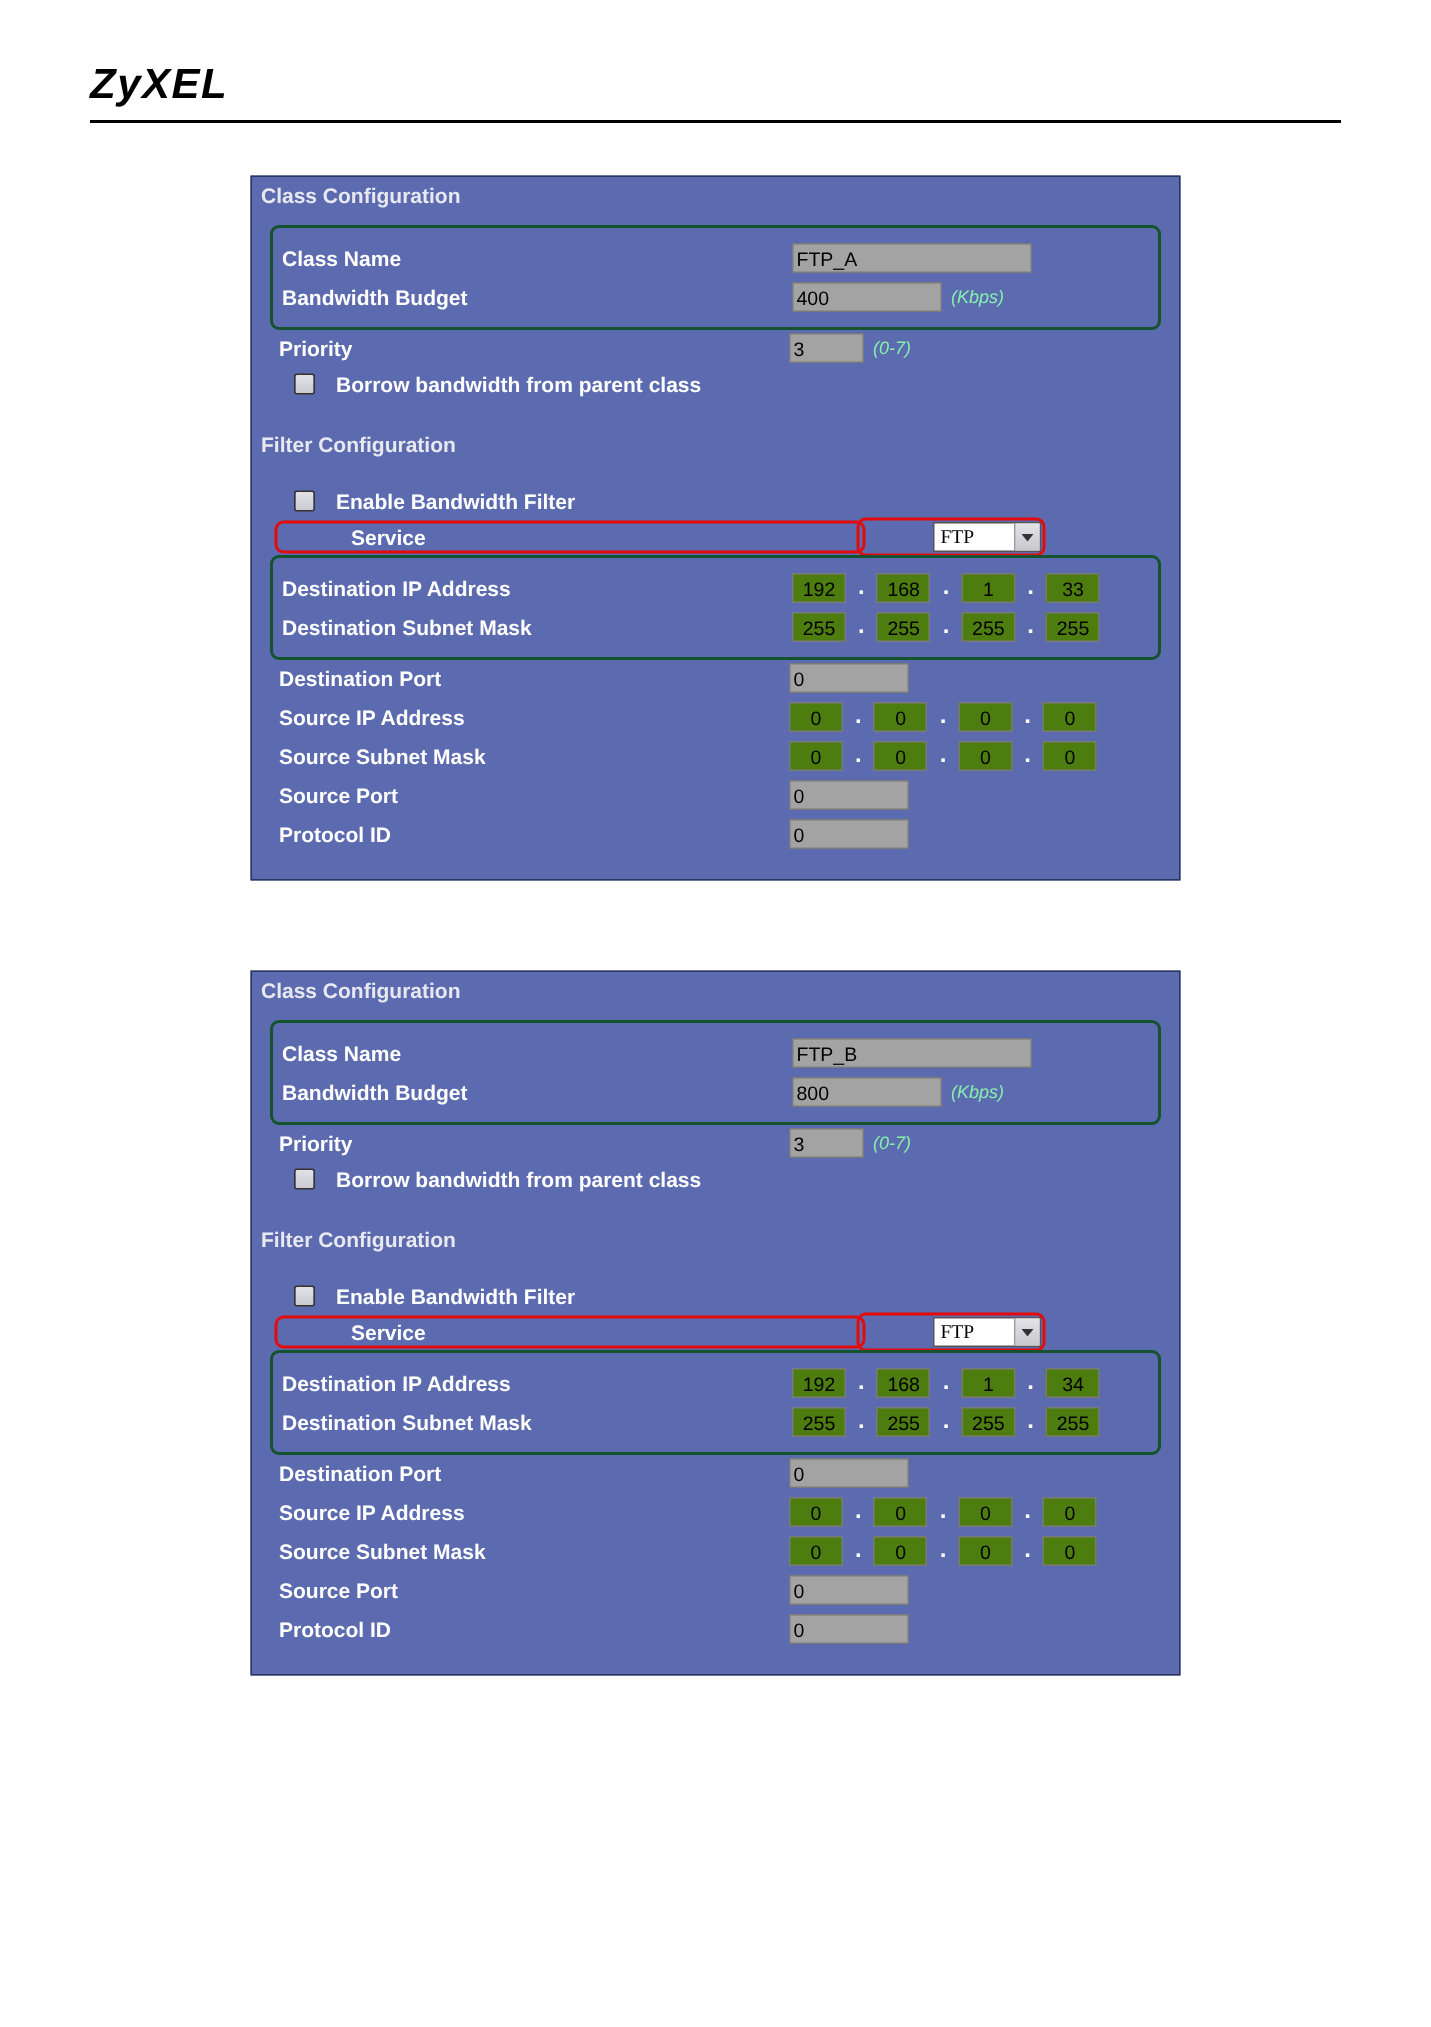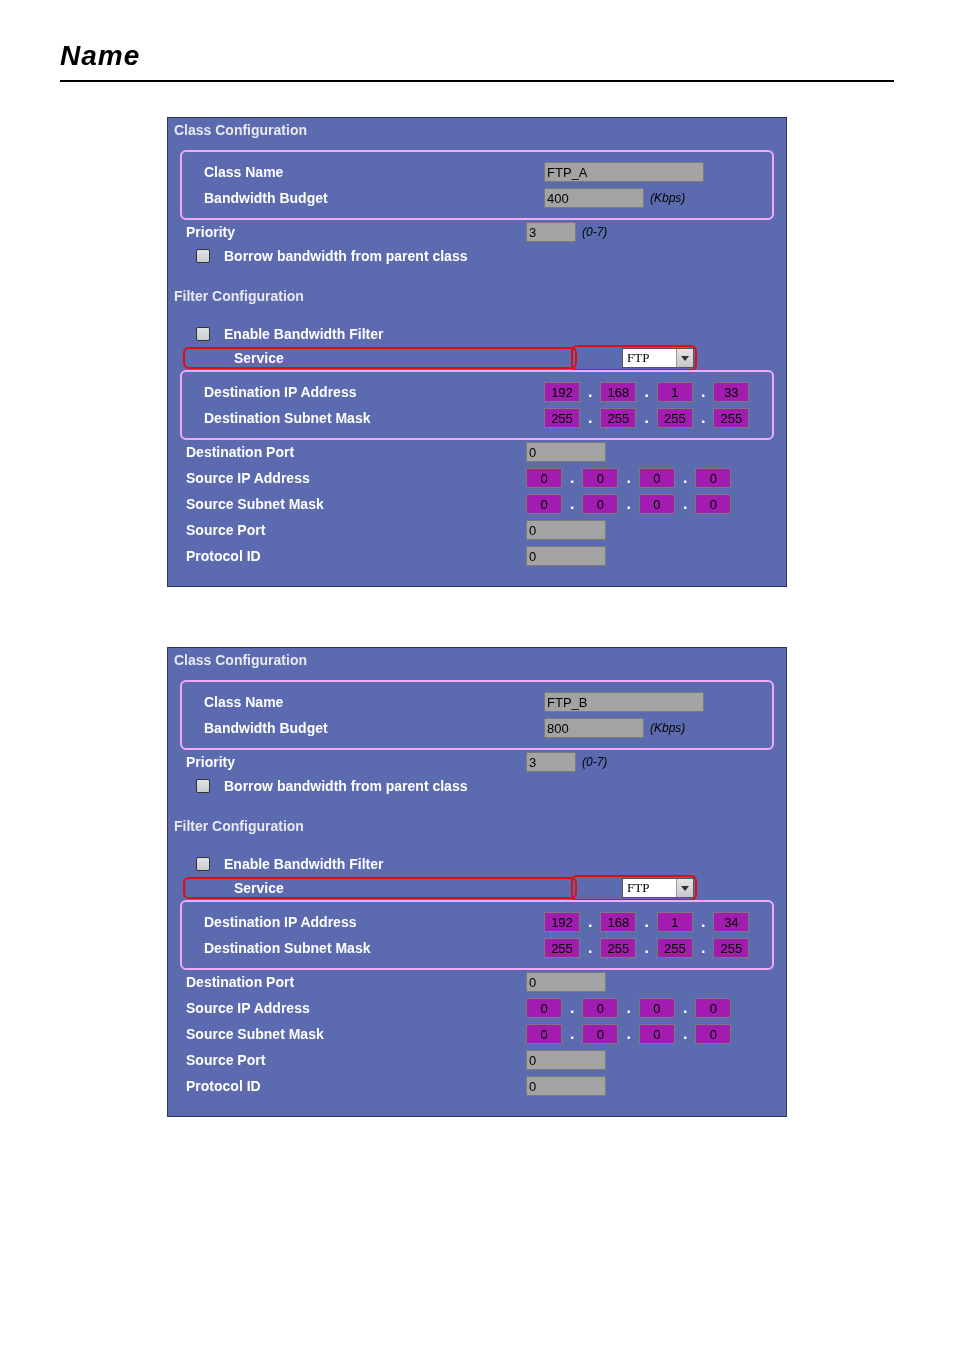--- a/index.html
+++ b/index.html
@@ -77,21 +77,21 @@
     padding: 1px 2px;
     border: 1px solid #7a7a7a;
     background: #a3a3a3;
     box-sizing: border-box;
   }
   .wname { width: 160px; }
   .wbw   { width: 100px; }
   .wpri  { width: 50px; }
   .wport { width: 80px; }
   .unit {
-    color: #000000;
+    color: #86efac;
     font-style: italic;
     font-size: 12px;
     margin-left: 6px;
   }
   .select {
     display: inline-flex;
     align-items: center;
     height: 20px;
     border: 1px solid #555;
     background: #fff;
@@ -118,21 +118,21 @@
     display: flex;
     align-items: center;
     gap: 8px;
   }
   .ipoct {
     width: 36px;
     height: 20px;
     text-align: center;
     font-size: 13px;
     border: 1px solid #7a7a7a;
-    background: #a21caf;
+    background: #4d7c0f;
     font-family: Arial, sans-serif;
     padding: 1px 0;
     box-sizing: border-box;
   }
   .ipdot {
     color: #fff;
     font-weight: bold;
   }
   .hl-red {
     position: relative;
@@ -141,31 +141,31 @@
   .hl-red::after {
     content: "";
     position: absolute;
     inset: -3px;
     border: 2px solid #e40b0b;
     border-radius: 6px;
     pointer-events: none;
   }
   .hl-block {
     position: relative;
-    border: 2px solid #f0abfc;
+    border: 2px solid #14532d;
     border-radius: 6px;
-    padding: 4px 22px;
+    padding: 4px 6px;
     margin: -4px -6px;
   }
 </style>
 </head>
 <body>
 
 <div class="page">
-  <div class="logo">Name</div>
+  <div class="logo">ZyXEL</div>
   <div class="header-line"></div>
 
   <div class="panel">
     <div class="section-title">Class Configuration</div>
     <div class="section-body">
 
       <div class="hl-block">
         <div class="row">
           <span class="label">Class Name</span>
           <input class="input-text wname" value="FTP_A" style="">

